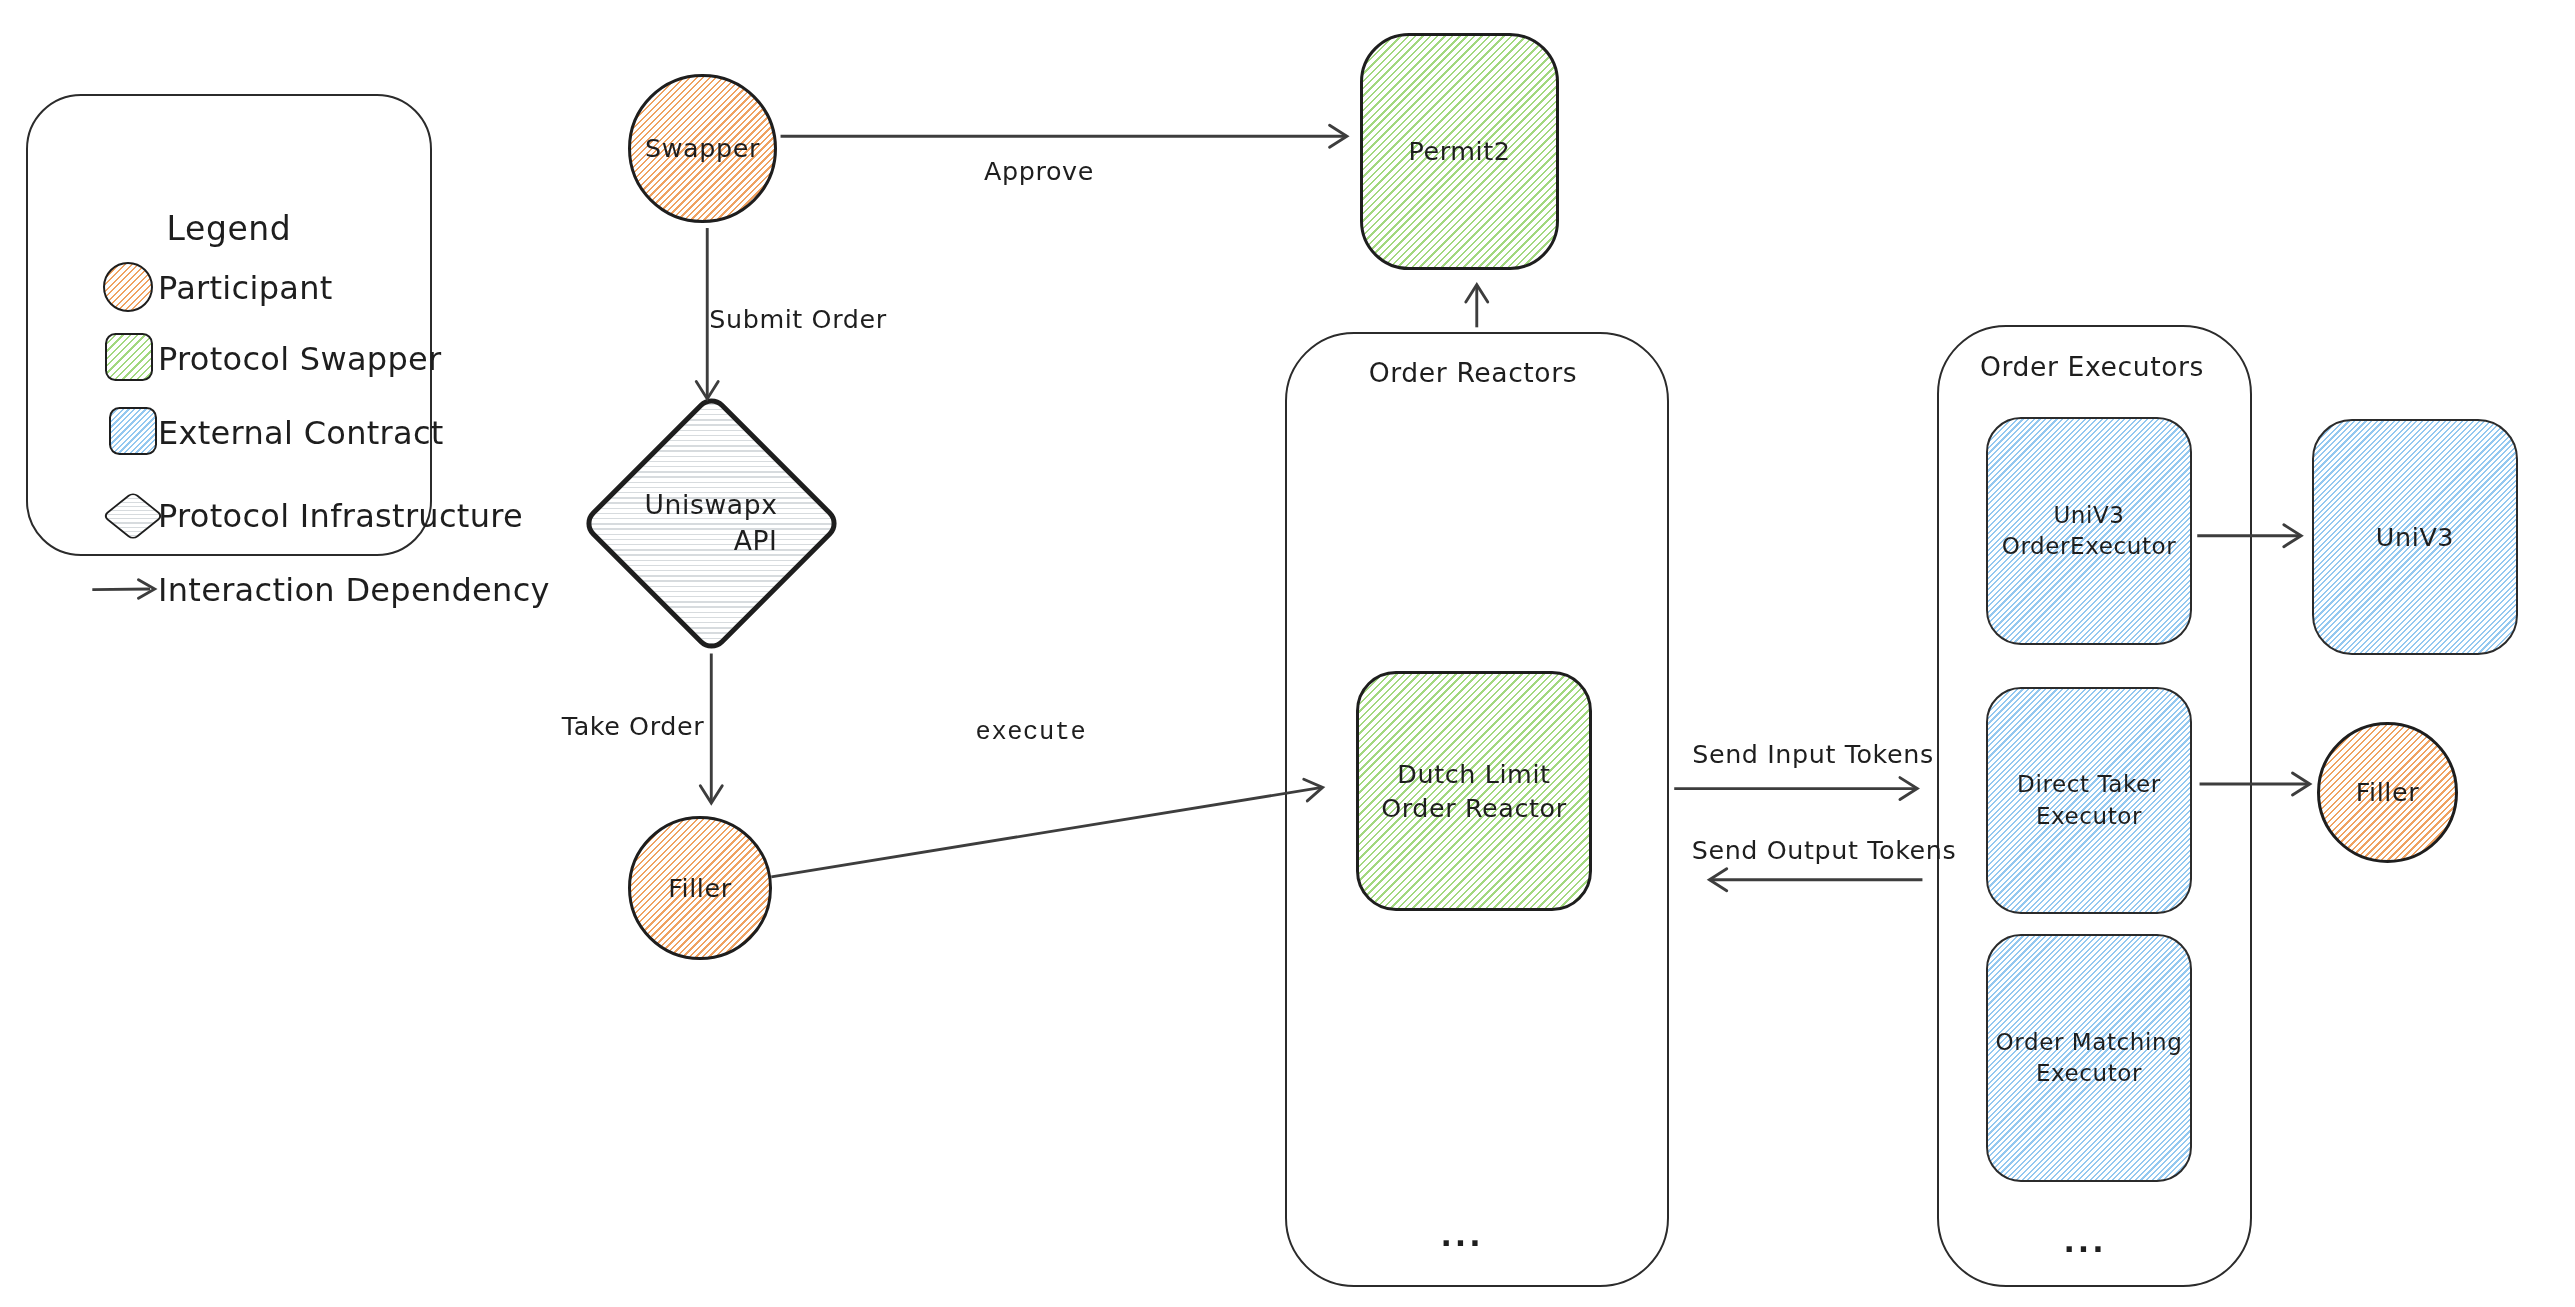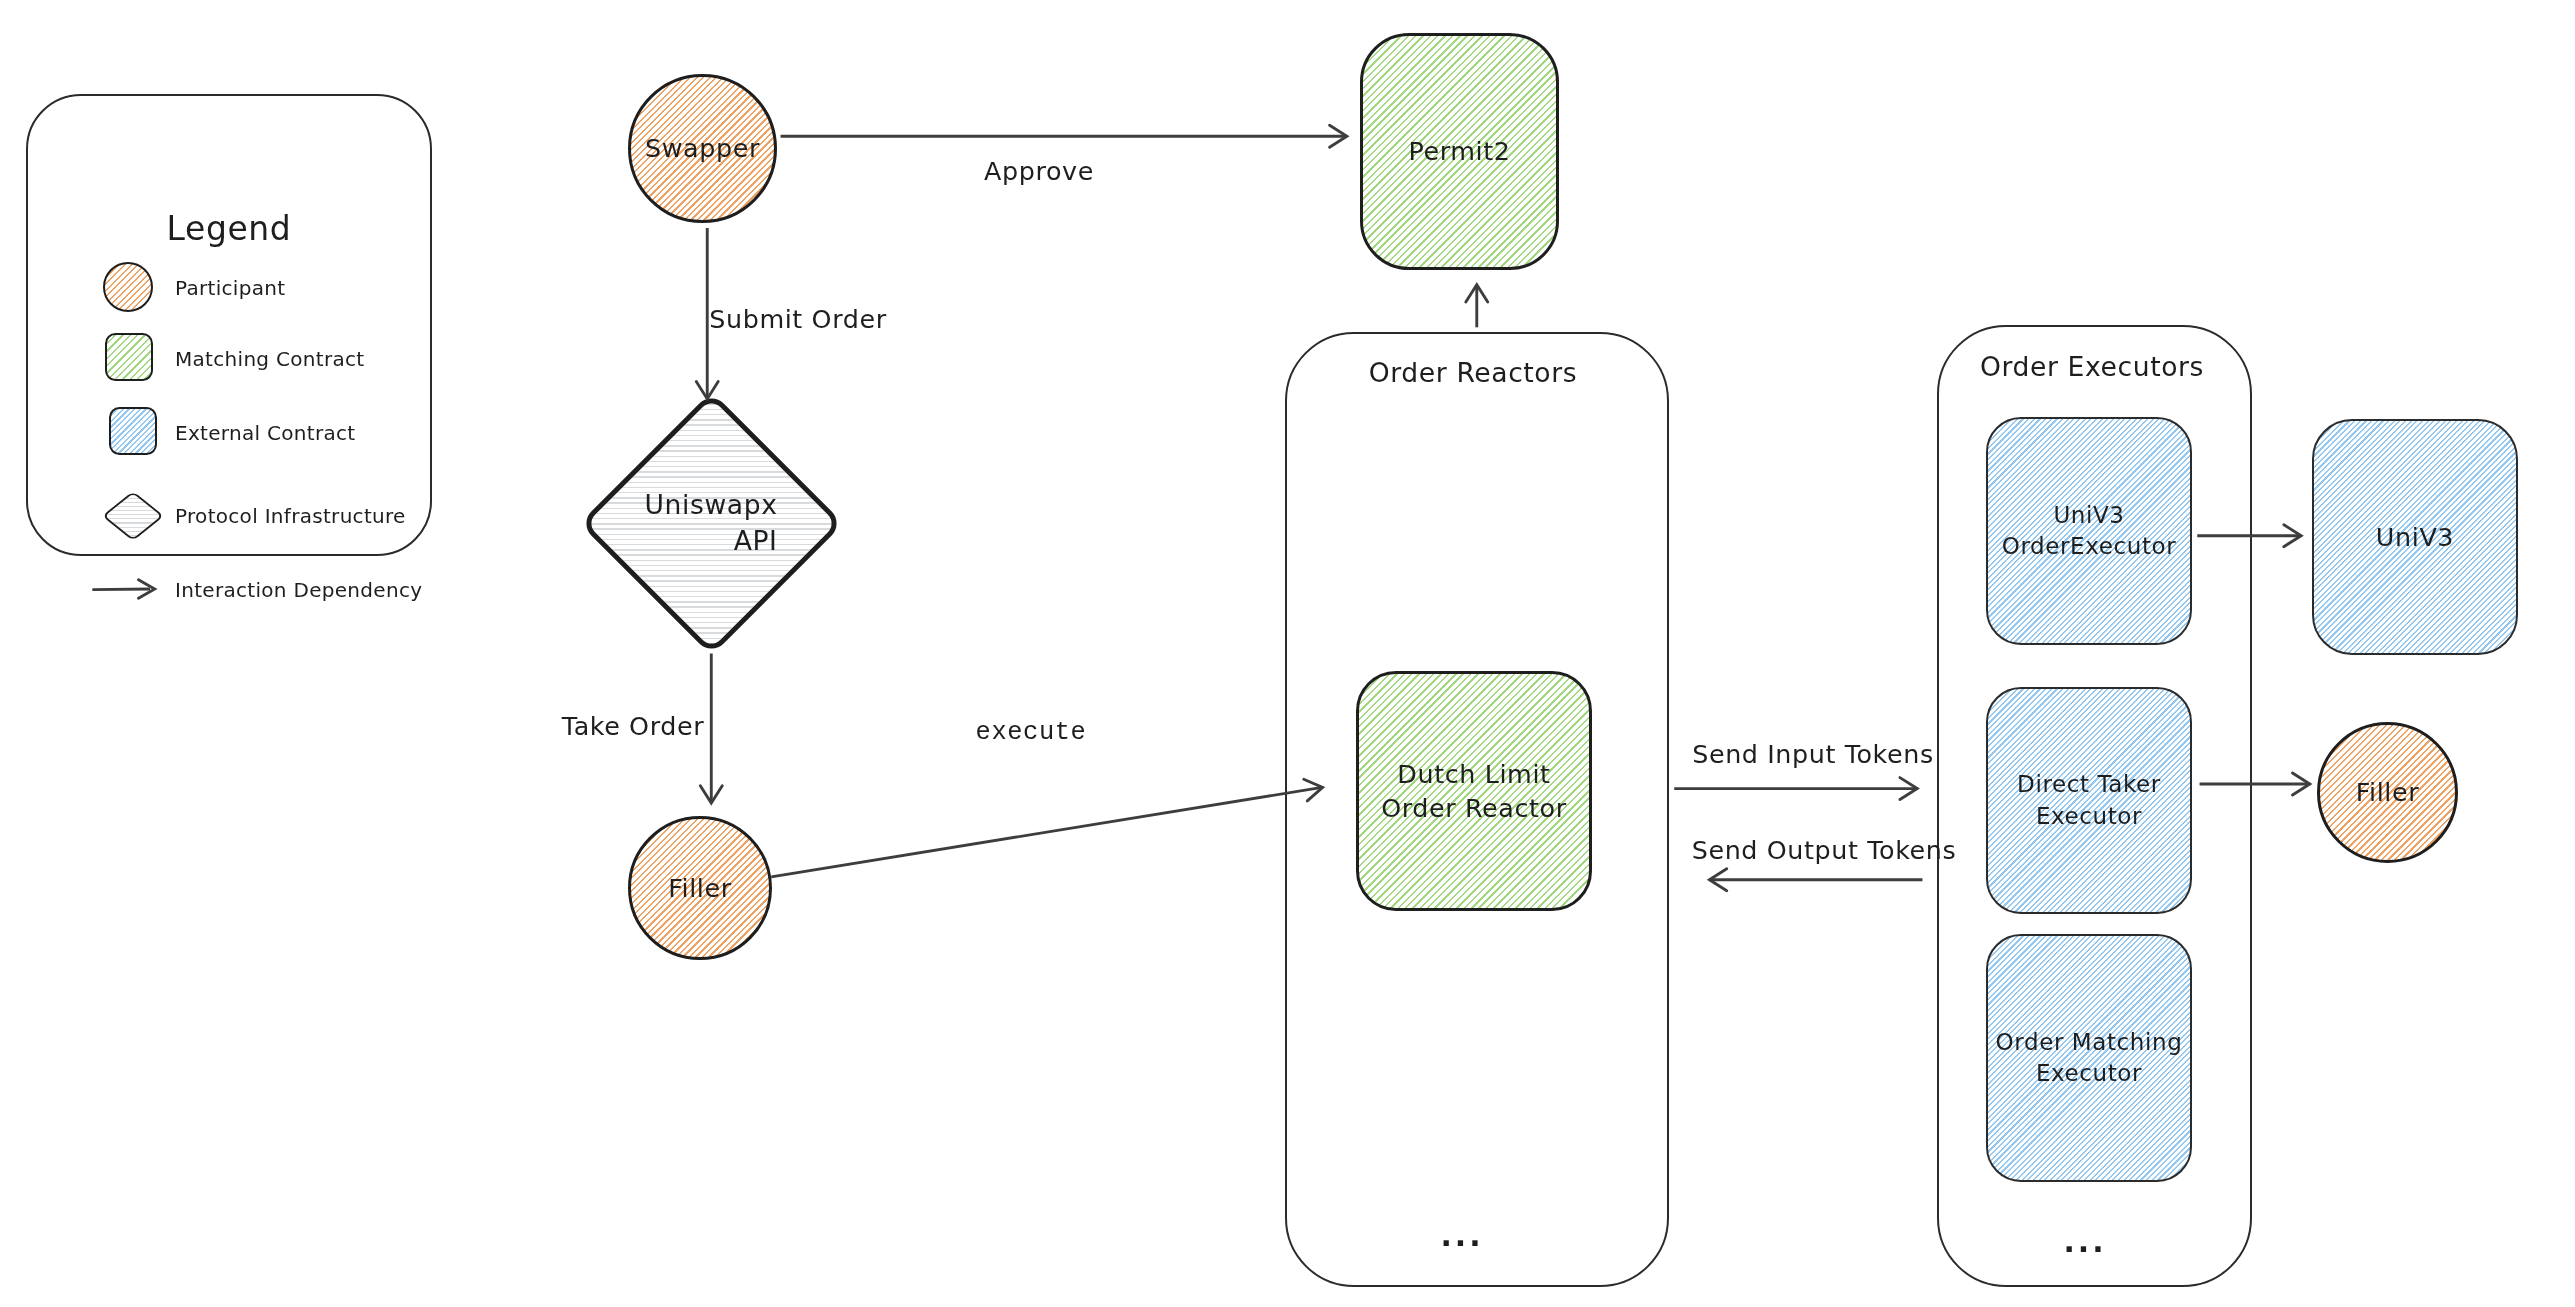--- a/index.html
+++ b/index.html
@@ -37,21 +37,21 @@
   .diamond-shape{position:absolute;left:618px;top:430px;width:187px;height:187px;
     transform:rotate(45deg);border:5.2px solid var(--ink);border-radius:17.3px;}
   .diamond-label{position:absolute;left:711px;top:523px;transform:translate(-50%,-50%);
     text-align:right;font-size:26.6px;line-height:1.35;white-space:pre-line;letter-spacing:0.6px;}
 
   
   .legend{position:absolute;left:26px;top:94px;width:406px;height:462px;border:2.3px solid #2b2b2b;border-radius:55px;background:#fff;}
   .legend-title{position:absolute;left:0;top:113px;width:100%;text-align:center;font-size:33px;letter-spacing:0.6px;}
   .legend-row{position:absolute;left:0;width:100%;height:52px;}
   .legend-swatch{position:absolute;}
-  .legend-label{position:absolute;left:147px;top:50%;transform:translateY(-50%);font-size:20px;white-space:nowrap;letter-spacing:0.3px;}
+  .legend-label{position:absolute;left:130px;top:50%;transform:translateY(-50%);font-size:32px;white-space:nowrap;letter-spacing:0.3px;}
   .sw-circle{left:75px;top:0px;width:50px;height:50px;border:2.9px solid var(--ink);border-radius:50%;}
   .sw-square{width:48px;height:48px;border:2.9px solid var(--ink);border-radius:10.4px;}
   .sw-diamond{left:83px;top:3.5px;width:44px;height:44px;border:2.9px solid var(--ink);border-radius:7px;
     transform:scaleY(0.8) rotate(45deg);}
 
   svg.arrows{position:absolute;left:0;top:0;pointer-events:none;}
   svg.arrows line{stroke:var(--arrow);stroke-width:5;}
 </style>
 </head>
 <body>
@@ -61,21 +61,21 @@
   <div class="legend">
     <div class="legend-title">Legend</div>
 
     <div class="legend-row" style="top:166px;">
       <div class="legend-swatch sw-circle hatch-orange"></div>
       <div class="legend-label">Participant</div>
     </div>
 
     <div class="legend-row" style="top:237px;">
       <div class="legend-swatch sw-square hatch-green" style="left:77px;top:0;"></div>
-      <div class="legend-label">Matching Contract</div>
+      <div class="legend-label">Protocol Swapper</div>
     </div>
 
     <div class="legend-row" style="top:311px;">
       <div class="legend-swatch sw-square hatch-blue" style="left:81px;top:0;"></div>
       <div class="legend-label">External Contract</div>
     </div>
 
     <div class="legend-row" style="top:468px;">
       <svg class="legend-swatch" style="left:62px;top:10.4px;" width="75" height="30" viewBox="0 0 130 52">
         <line x1="4" y1="27" x2="104" y2="26" stroke="#3d3d3d" stroke-width="5"></line>

